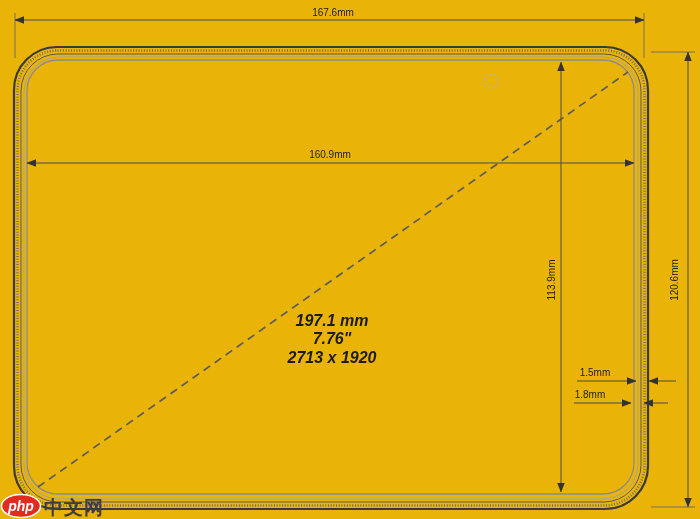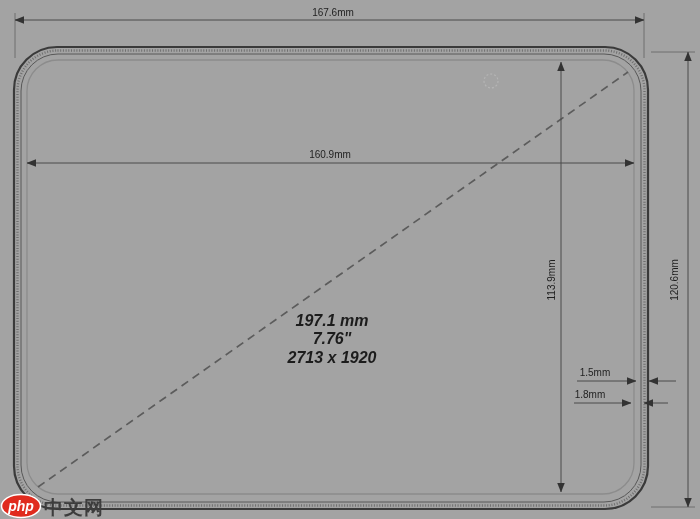--- a/index.html
+++ b/index.html
@@ -5,21 +5,21 @@
   html, body {
     margin: 0;
     padding: 0;
     background: #ffffff;
     font-family: "Liberation Sans", sans-serif;
   }
   .stage {
     position: relative;
     width: 700px;
     height: 519px;
-    background: #a3a3a3;
+    background: #eab308;
     overflow: hidden;
   }
   svg { display: block; }
 
   
   .outer-shell   { fill: none; stroke: #3a3a3a; stroke-width: 2.2; }
   .knurl-band    { fill: none; stroke: #6f6f6f; stroke-width: 2.4; stroke-dasharray: 1 1.7; }
   .mid-line      { fill: none; stroke: #585858; stroke-width: 1; }
   .mid-line-2    { fill: none; stroke: #a3a3a3; stroke-width: 1; }
   .screen-line   { fill: none; stroke: #8c8c8c; stroke-width: 1.3; }

